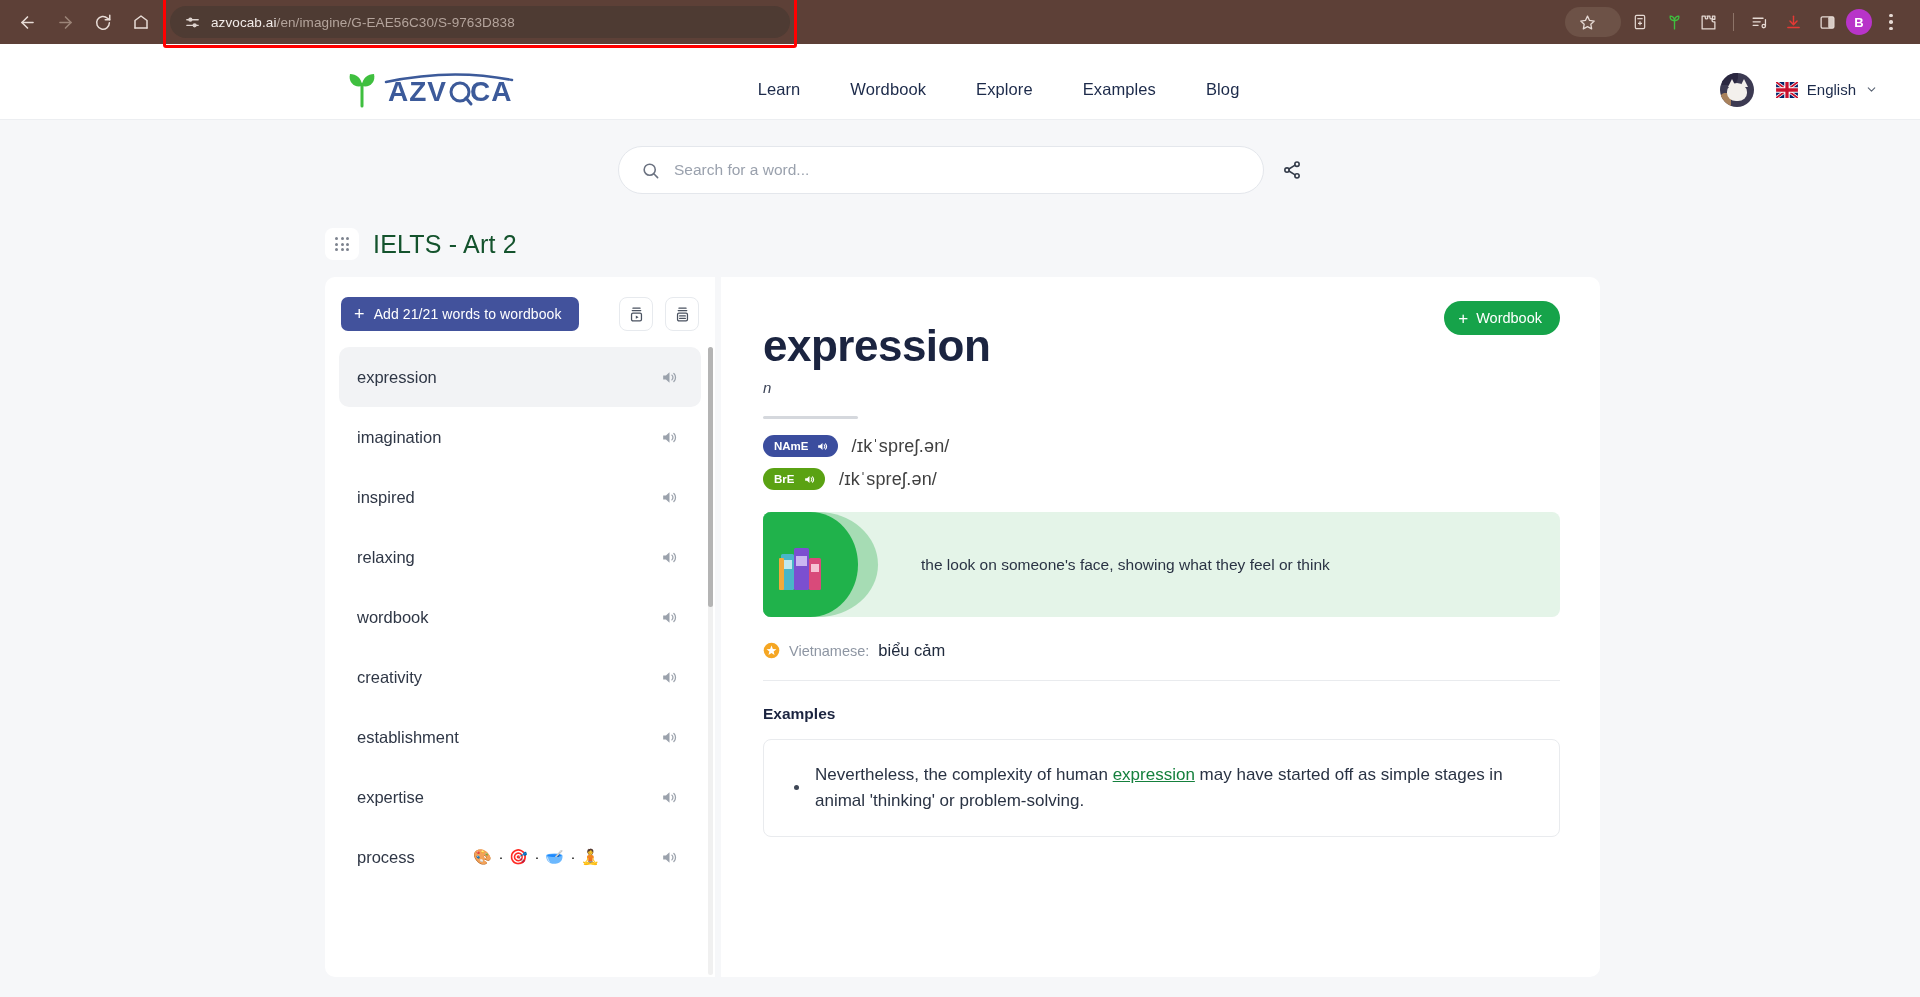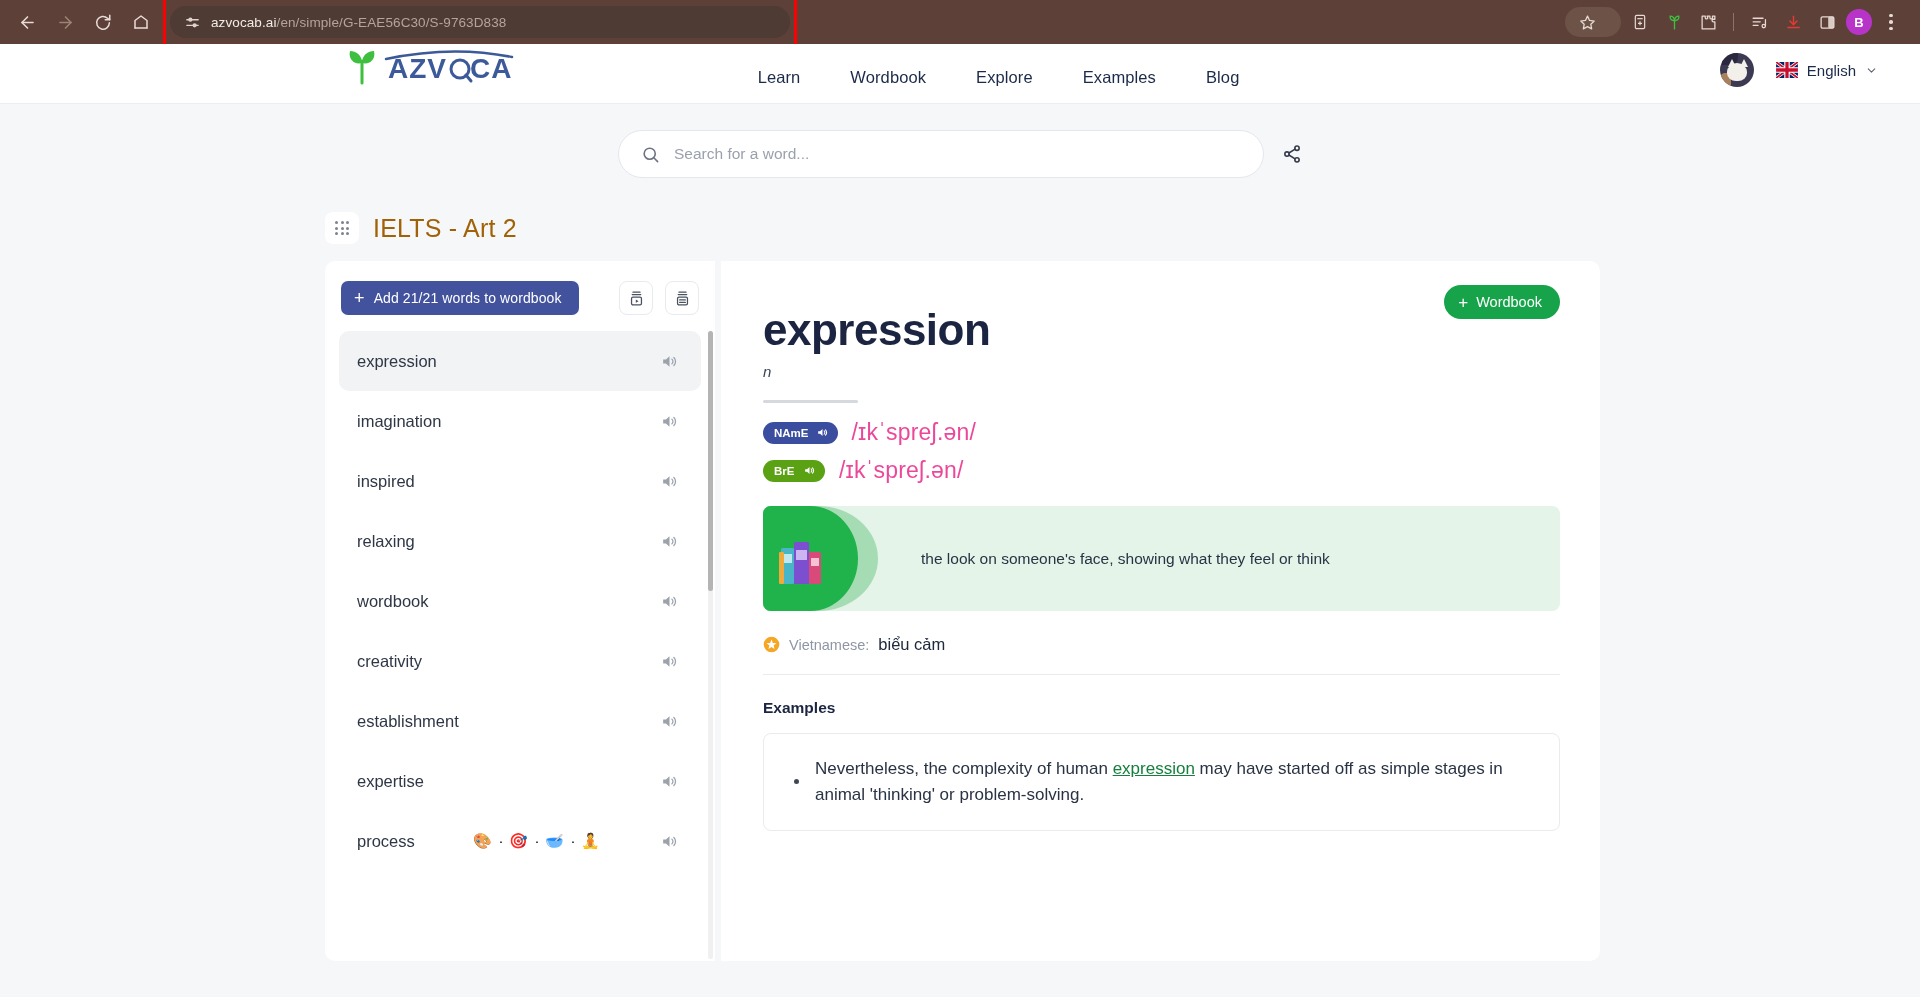--- a/index.html
+++ b/index.html
@@ -72,23 +72,24 @@
     background: #b834c9; color: #fff;
     display: flex; align-items: center; justify-content: center;
     font-size: 13px; font-weight: bold; flex: none;
   }
   .kebab { display: flex; flex-direction: column; gap: 3px; }
   .kebab i { width: 3.5px; height: 3.5px; border-radius: 50%; background: #e6dad4; display:block; }
 
   
   .site-header {
     height: 60px; background: #ffffff;
-    display: flex; align-items: flex-end;
+    display: flex; align-items: center;
     padding: 16px 42px; border-bottom: 1px solid #eceef1;
     position: relative;
+    margin-top: 16px;
   }
   .logo { display: flex; align-items: center; margin-left: 300px; }
   .logo svg { display: block; }
 
   .main-nav {
     position: absolute; left: 50%; transform: translateX(-42%);
     display: flex; gap: 50px;
   }
   .main-nav a {
     font-size: 16.5px; color: #1c2a4a; text-decoration: none;
@@ -166,21 +167,21 @@
     margin: 34px 0 0 325px;
   }
   .grid-icon-box {
     width: 34px; height: 32px; border-radius: 8px; background: #fff;
     display: flex; align-items: center; justify-content: center;
     flex: none;
   }
   .dot-grid { display: grid; grid-template-columns: repeat(3, 3px); gap: 2.5px; }
   .dot-grid i { width: 3px; height: 3px; background: #7d838e; border-radius: 50%; display:block; }
   .page-title {
-    font-size: 25px; color: #a16207; letter-spacing: .2px;
+    font-size: 25px; color: #14532d; letter-spacing: .2px;
   }
 
   .panels {
     display: flex; gap: 6px;
     margin: 17px 0 0 325px;
     height: 700px;
   }
 
   
   .left-panel {
@@ -258,21 +259,21 @@
   .badge {
     height: 22px; border-radius: 11px; color: #fff;
     font-size: 11.5px; font-weight: bold;
     display: flex; align-items: center; gap: 7px;
     padding: 0 9px 0 11px; min-width: 62px;
     justify-content: space-between;
   }
   .badge.name { background: #3b4d9e; }
   .badge.bre  { background: #5aa213; }
   .badge .spk-s { width: 13px; height: 13px; color: #fff; flex:none; }
-  .ipa { font-size: 23px; color: #ec4899; letter-spacing: .2px; }
+  .ipa { font-size: 18px; color: #404040; letter-spacing: .2px; }
 
   .def-card {
     margin-top: 22px; height: 105px;
     background: #e4f4e8; border-radius: 8px;
     display: flex; align-items: center; overflow: hidden;
     position: relative;
   }
   .def-accent {
     width: 100px; height: 105px; flex: none;
     background: #20b24b; position: relative;
@@ -350,21 +351,21 @@
   <div class="omnibox-wrap">
     <div class="omnibox">
       <span class="site-icon">
         <svg width="17" height="17" viewBox="0 0 24 24" fill="none" stroke="currentColor" stroke-width="2" stroke-linecap="round">
             <line x1="4" y1="8" x2="20" y2="8"></line>
             <line x1="4" y1="16" x2="20" y2="16"></line>
             <circle cx="9" cy="8" r="2" fill="currentColor"></circle>
             <circle cx="15" cy="16" r="2" fill="currentColor"></circle>
           </svg>
       </span>
-      <span class="url-text"><span class="host">azvocab.ai</span><span>/en/simple/G-EAE56C30/S-9763D838</span></span>
+      <span class="url-text"><span class="host">azvocab.ai</span><span>/en/imagine/G-EAE56C30/S-9763D838</span></span>
     </div>
     <div class="omnibox-highlight"></div>
   </div>
 
   <div class="chrome-right">
     <div class="chrome-icon star">
       <svg width="17" height="17" viewBox="0 0 24 24" fill="none" stroke="currentColor" stroke-width="1.8" stroke-linejoin="round">
           <polygon points="12 3 14.9 9.1 21.5 9.9 16.7 14.5 17.9 21 12 17.8 6.1 21 7.3 14.5 2.5 9.9 9.1 9.1"></polygon>
         </svg>
     </div>

